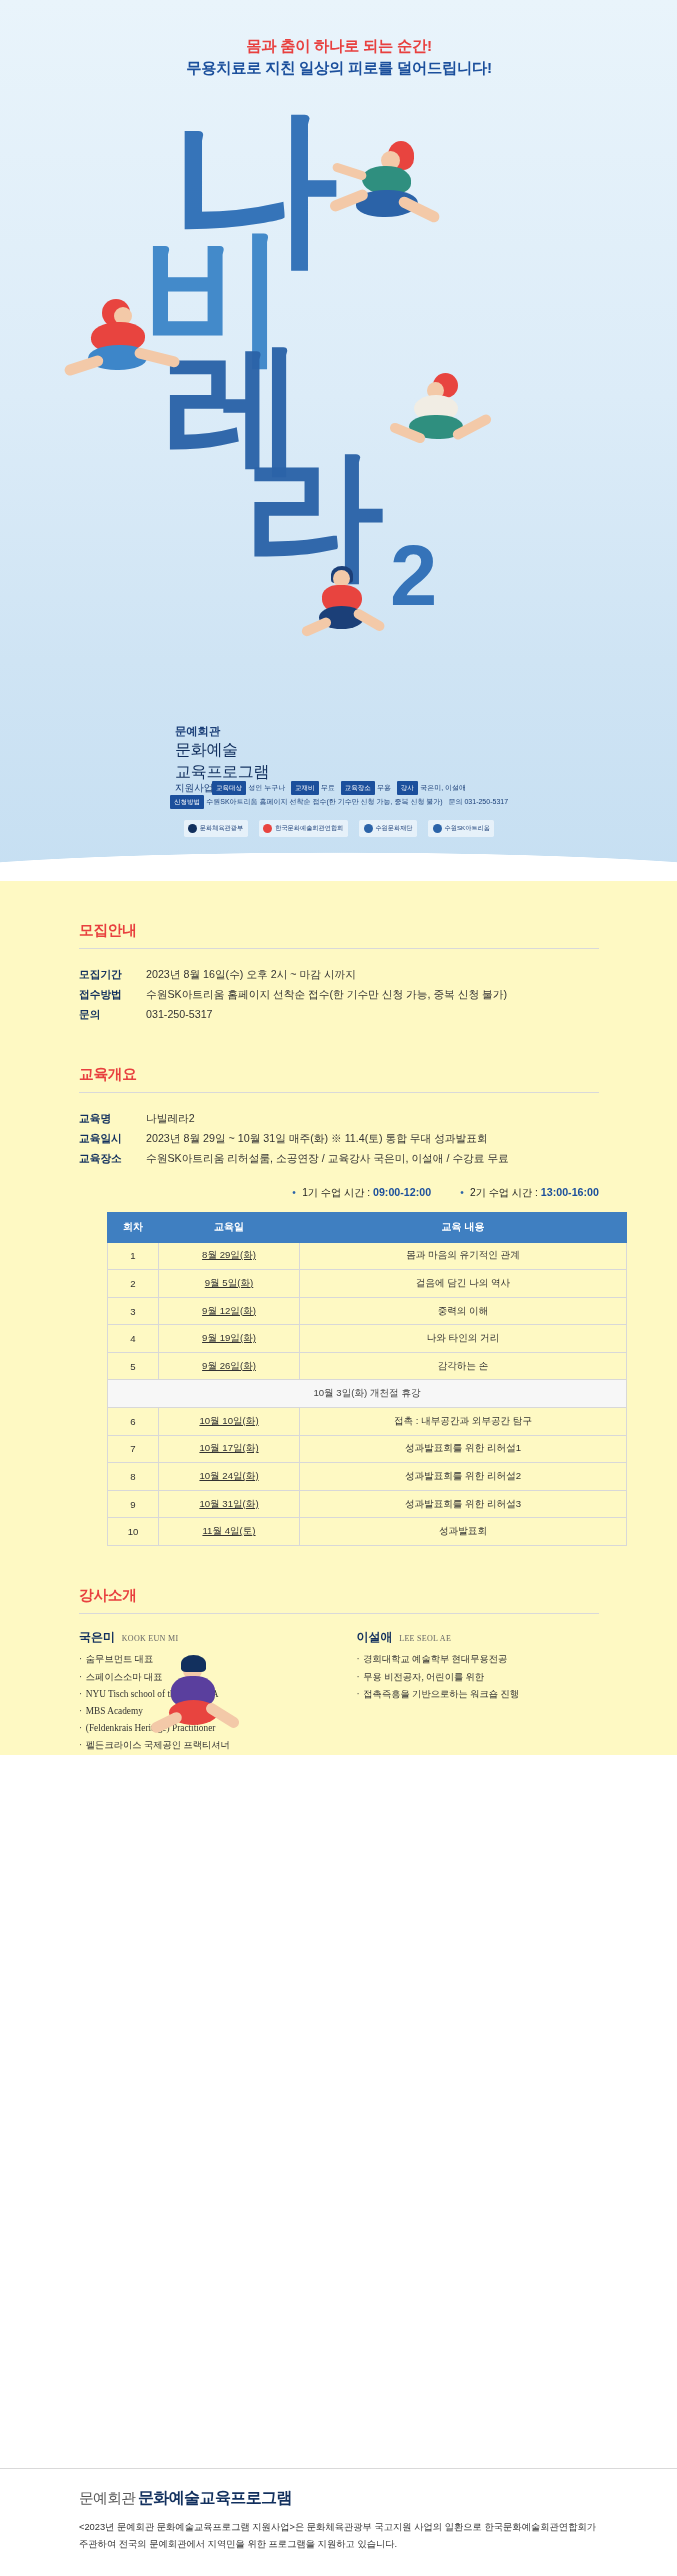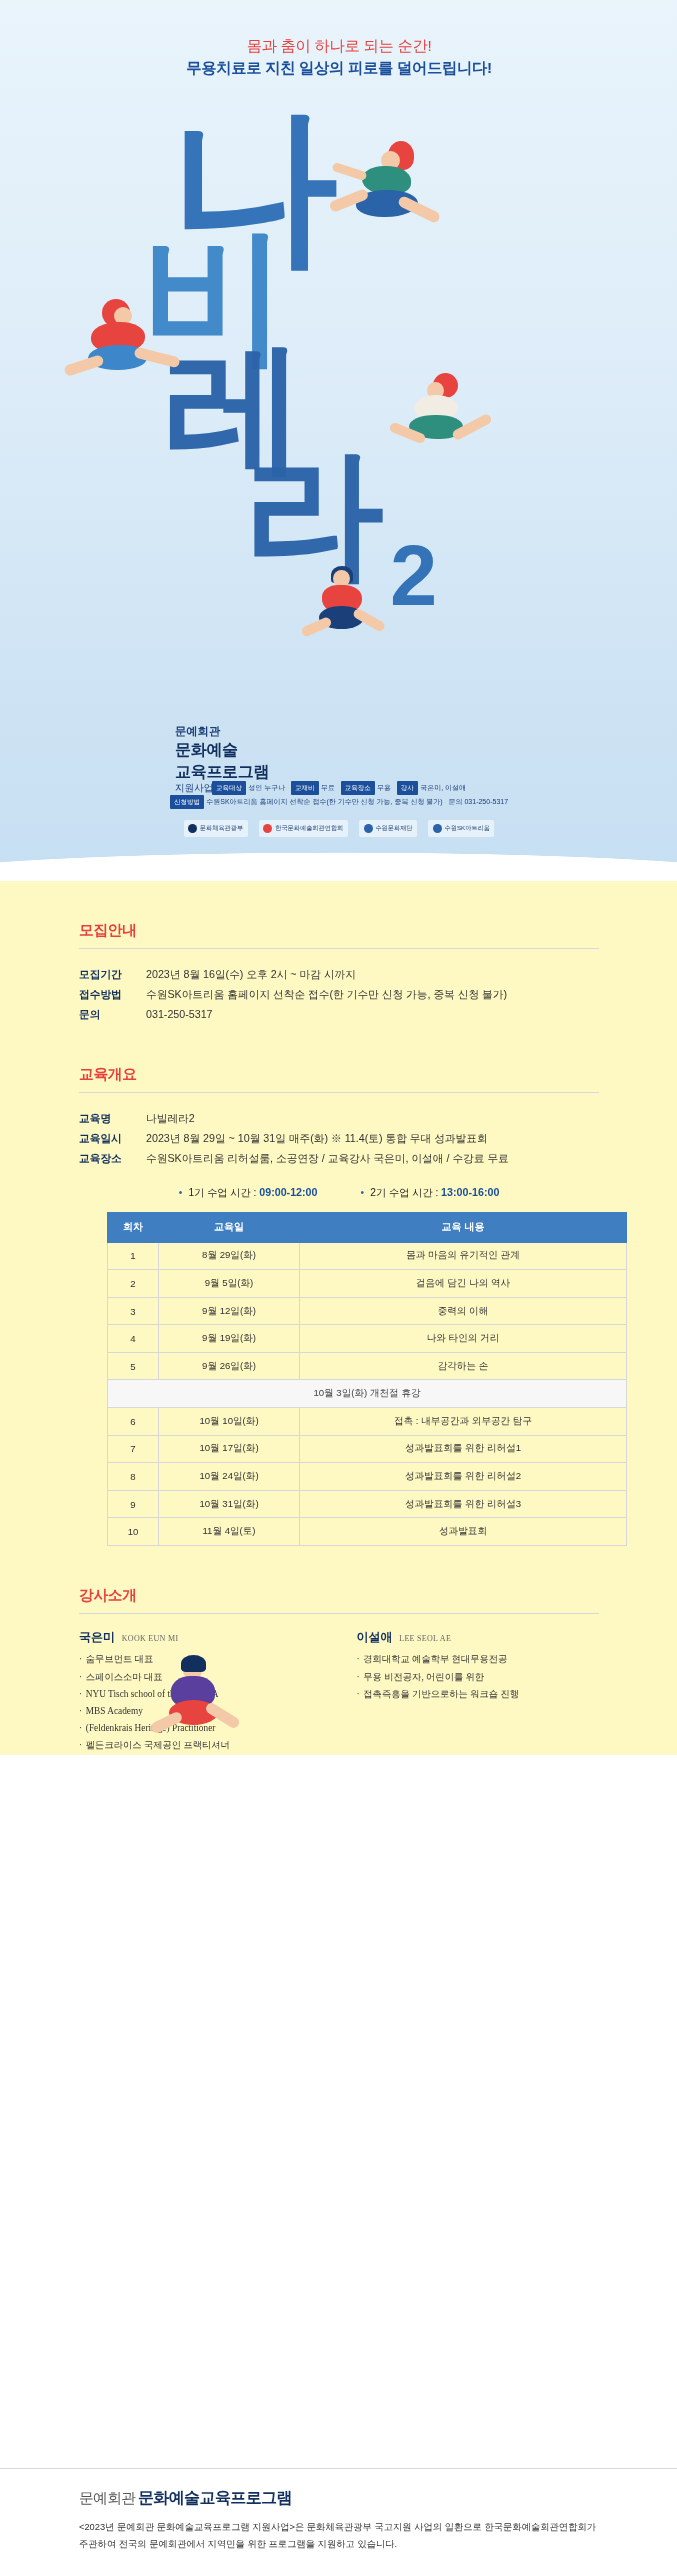--- a/index.html
+++ b/index.html
@@ -28,21 +28,21 @@
     position: absolute;
     top: 35px;
     left: 0;
     width: 678px;
     text-align: center;
     line-height: 1.42;
   }
   .hero-headline .l1 {
     display: block;
     font-size: 15.3px;
-    font-weight: normal;
+    font-weight: bold;
     color: #e8403f;
     letter-spacing: -0.3px;
   }
   .hero-headline .l2 {
     display: block;
     font-size: 15.3px;
     font-weight: bold;
     color: #1b4f9c;
     letter-spacing: -0.3px;
   }
@@ -107,21 +107,21 @@
 
   
   .poster-title {
     position: absolute;
     left: 175px;
     top: 724px;
     line-height: 1.35;
     color: #1b3f78;
   }
   .poster-title .t-small { font-size: 11.3px; font-weight: bold; color:#1b3f78; }
-  .poster-title .t-big   { font-size: 16px; font-weight: bold; color:#12305e; letter-spacing:-0.3px; }
+  .poster-title .t-big   { font-size: 16px; font-weight: normal; color:#12305e; letter-spacing:-0.3px; }
   .poster-title .t-sub   { font-size: 9.6px; color:#1b3f78; }
 
   .poster-meta {
     position: absolute;
     left: 0; top: 781px; width: 678px;
     text-align: center;
     color: #1b3f78;
     font-size: 7px;
     line-height: 1.9;
   }
@@ -189,22 +189,22 @@
   .kv .k {
     min-width: 67px;
     font-weight: bold;
     color: #12305e;
   }
   .kv .v { color: #333; }
 
   
   .times {
     display: flex;
-    justify-content: center;
-    gap: 43px;
+    justify-content: flex-end;
+    gap: 29px;
     margin: 17px 0 12.4px;
     font-size: 10.2px;
     color: #222;
   }
   .times .dot { color:#2b63a8; margin-right: 3.4px; }
   .times b { color:#1b4f9c; font-size: 10.7px; }
 
   
   table.curriculum {
     width: 100%;
@@ -220,21 +220,21 @@
     border: 0.6px solid #3f7fc1;
     font-size: 10px;
   }
   table.curriculum td {
     border: 0.6px solid #d8d8d8;
     padding: 6.8px 0;
     text-align: center;
     color: #333;
   }
   table.curriculum td.col-no { width: 51px; }
-  table.curriculum td.col-date { width: 141px; }
+  table.curriculum td.col-date { width: 141px; text-decoration: underline; }
   table.curriculum tr.holiday td {
     background: #f7f7f7;
     color: #444;
   }
 
   
   .teachers { display: flex; gap: 35px; margin-top: 14px; font-family: Liberation Serif, serif; }
   .teacher { flex: 1; }
   .teacher .name-line { margin-bottom: 5.6px; }
   .teacher .name-ko {

